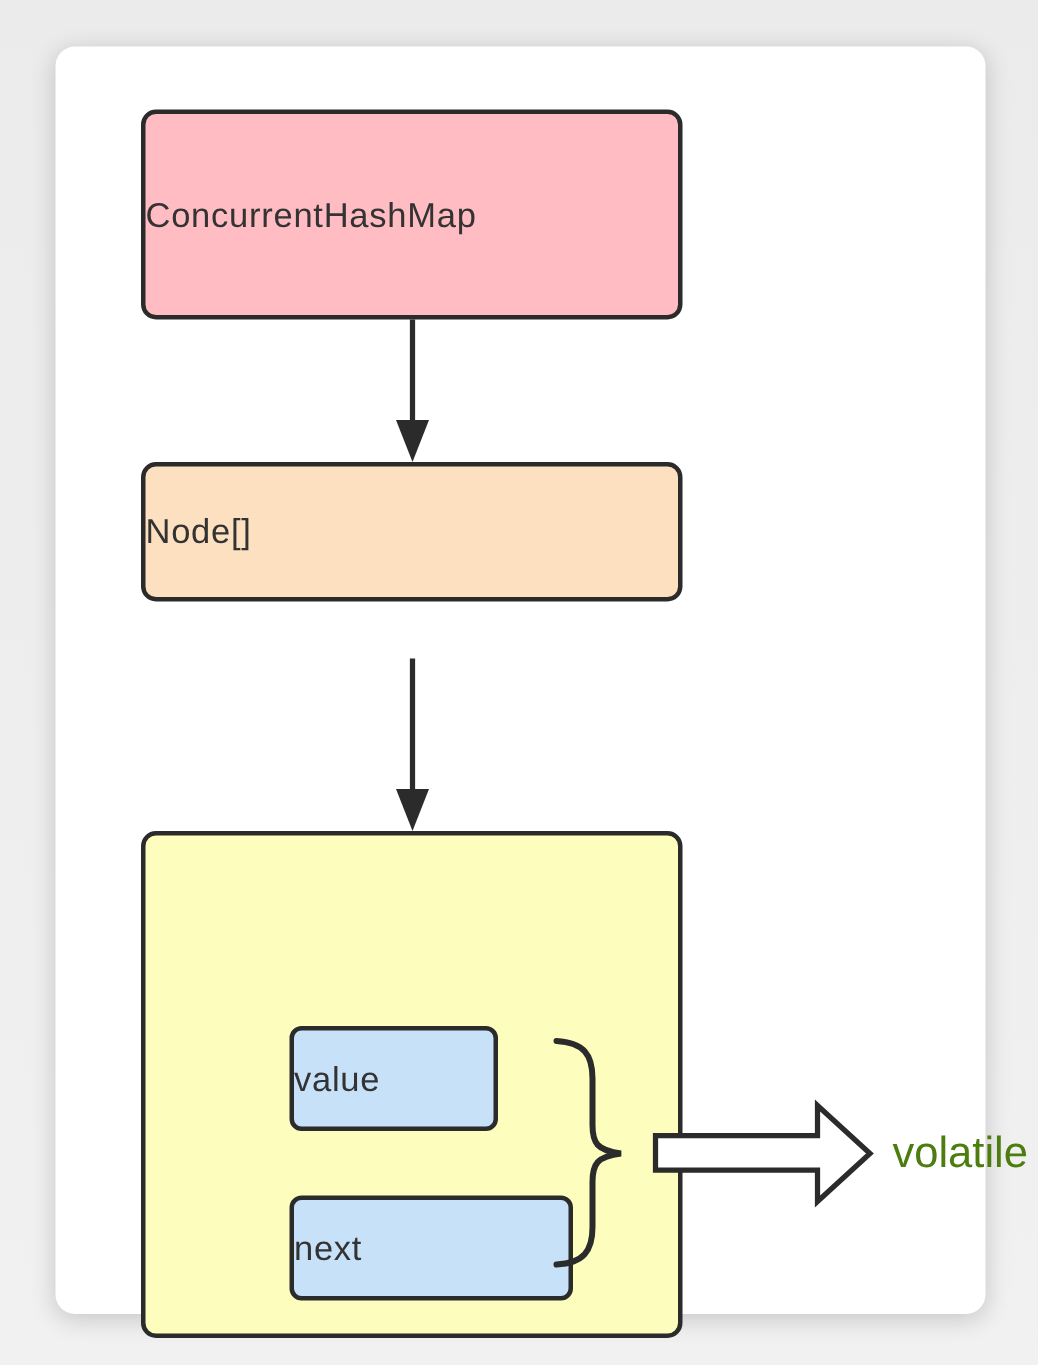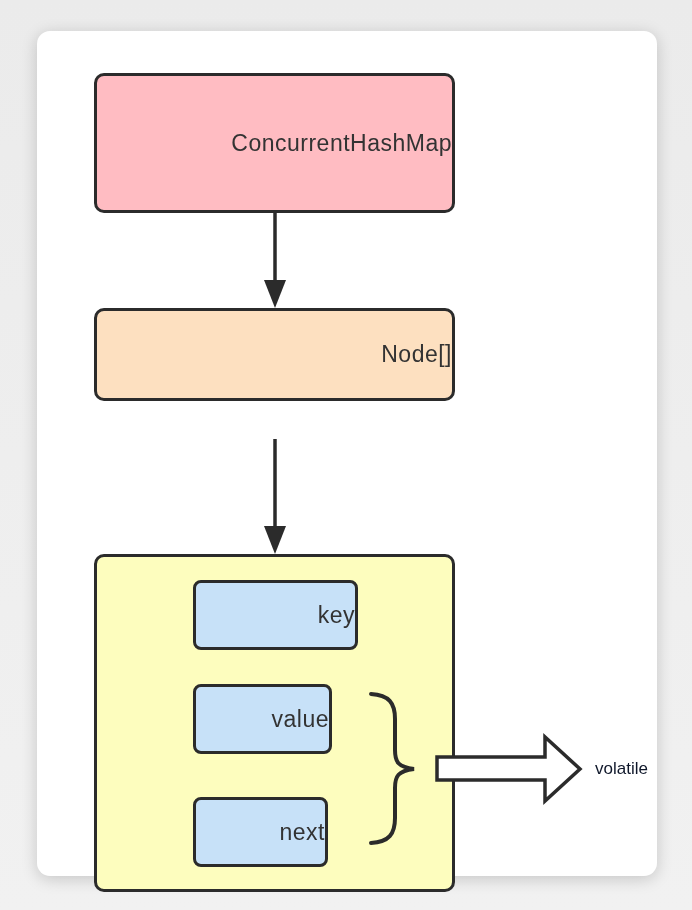--- a/index.html
+++ b/index.html
@@ -20,69 +20,66 @@
     width: 620px; height: 845px;
     background: #ffffff;
     border-radius: 13px;
     box-shadow: 0 3px 16px rgba(0,0,0,0.18);
   }
   .shape-box {
     position: absolute;
     border: 3.5px solid #2b2b2b;
     display: flex;
     align-items: center;
-    justify-content: flex-end;
+    justify-content: flex-start;
   }
   .shape-label {
     font-size: 23px;
     color: #333333;
     letter-spacing: 0.5px;
     white-space: nowrap;
   }
   .box-chm    { left: 57px;  top: 42px;  width: 361px; height: 140px; border-radius: 10px; background: #ffbcc2; }
   .box-array  { left: 57px;  top: 277px; width: 361px; height: 93px; border-radius: 10px; background: #fde0c0; }
   .box-entry  { left: 57px;  top: 523px; width: 361px; height: 338px; border-radius: 10px; background: #fdfdbe; }
   .box-key    { left: 156px; top: 549px; width: 165px; height: 70px;  border-radius: 8px;  background: #c7e1f8; }
   .box-value  { left: 156px; top: 653px; width: 139px; height: 70px;  border-radius: 8px;  background: #c7e1f8; }
-  .box-next   { left: 156px; top: 766px; width: 135px; height: 70px;  border-radius: 8px;  background: #c7e1f8; }
+  .box-next   { left: 156px; top: 766px; width: 189px; height: 70px;  border-radius: 8px;  background: #c7e1f8; }
   .overlay {
     position: absolute;
     left: 0; top: 0;
     width: 692px; height: 910px;
     pointer-events: none;
   }
   .volatile-label {
     position: absolute;
     left: 558px; top: 724px;
     height: 28px;
     line-height: 28px;
-    font-size: 17px;
-    color: #0f172a;
+    font-size: 29px;
+    color: #4d7c0f;
     white-space: nowrap;
   }
 </style>
 </head>
 <body>
 
 <div class="page">
   <div class="canvas-card">
 
     <div class="shape-box box-chm">
       <span class="shape-label">ConcurrentHashMap</span>
     </div>
 
     <div class="shape-box box-array">
       <span class="shape-label">Node[]</span>
     </div>
 
     <div class="shape-box box-entry"></div>
 
-    <div class="shape-box box-key">
-      <span class="shape-label">key</span>
-    </div>
 
     <div class="shape-box box-value">
       <span class="shape-label">value</span>
     </div>
 
     <div class="shape-box box-next">
       <span class="shape-label">next</span>
     </div>
 
     <svg class="overlay" viewBox="0 0 692 910" xmlns="http://www.w3.org/2000/svg">

